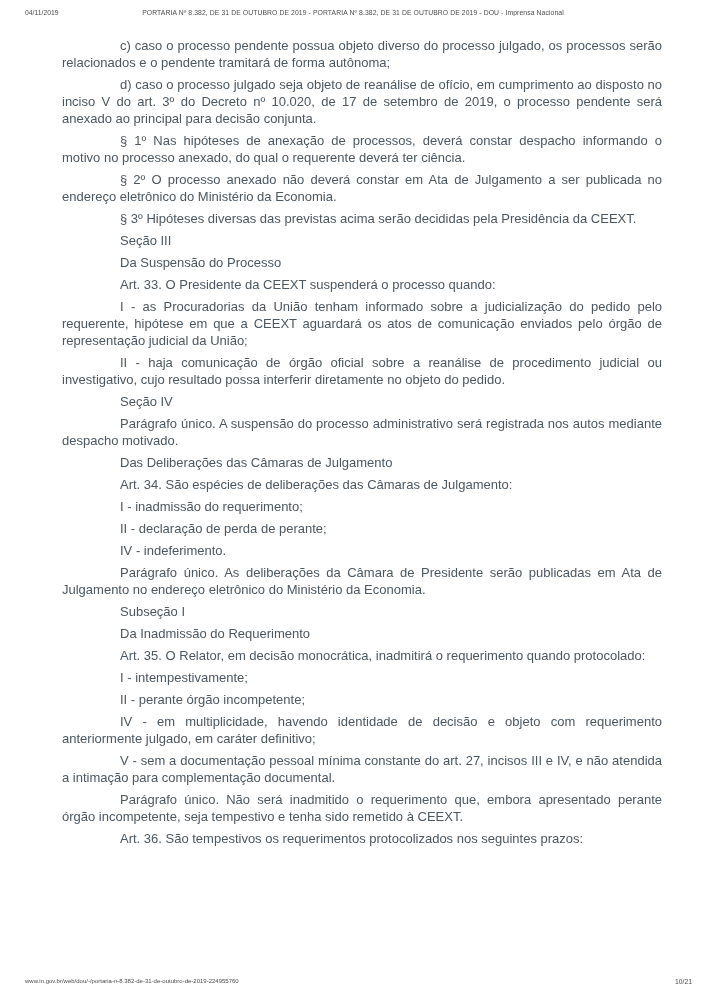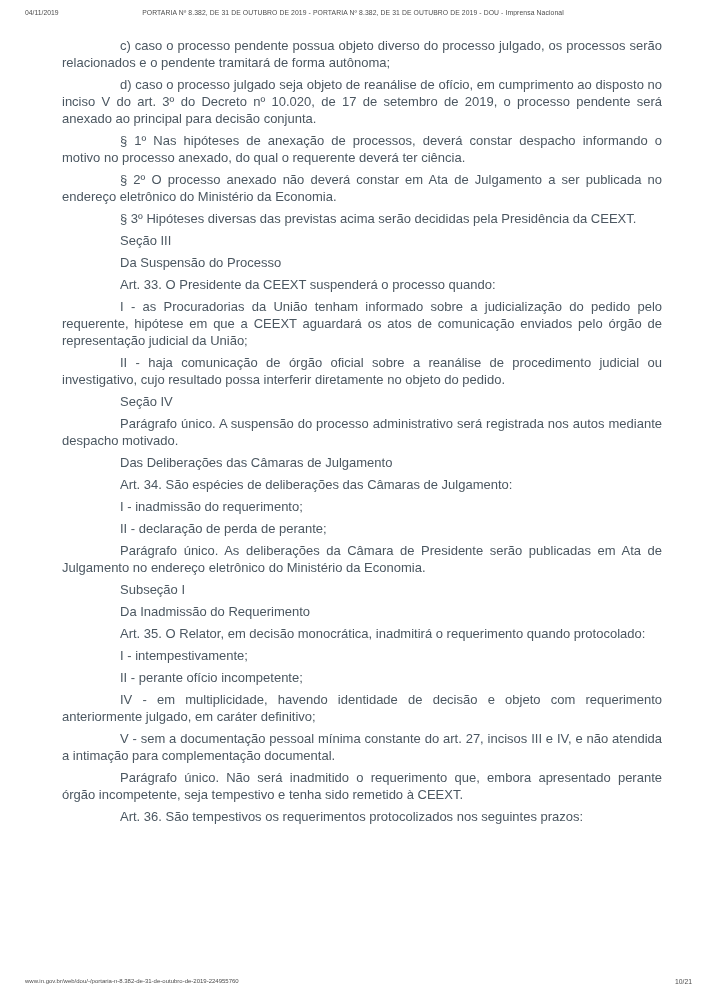--- a/index.html
+++ b/index.html
@@ -88,26 +88,27 @@
       <p class="para">Da Suspensão do Processo</p>
       <p class="para">Art. 33. O Presidente da CEEXT suspenderá o processo quando:</p>
       <p class="para">I - as Procuradorias da União tenham informado sobre a judicialização do pedido pelo requerente, hipótese em que a CEEXT aguardará os atos de comunicação enviados pelo órgão de representação judicial da União;</p>
       <p class="para">II - haja comunicação de órgão oficial sobre a reanálise de procedimento judicial ou investigativo, cujo resultado possa interferir diretamente no objeto do pedido.</p>
       <p class="para">Seção IV</p>
       <p class="para">Parágrafo único. A suspensão do processo administrativo será registrada nos autos mediante despacho motivado.</p>
       <p class="para">Das Deliberações das Câmaras de Julgamento</p>
       <p class="para">Art. 34. São espécies de deliberações das Câmaras de Julgamento:</p>
       <p class="para">I - inadmissão do requerimento;</p>
       <p class="para">II - declaração de perda de perante;</p>
+      <p class="para">IV - indeferimento.</p>
       <p class="para">Parágrafo único. As deliberações da Câmara de Presidente serão publicadas em Ata de Julgamento no endereço eletrônico do Ministério da Economia.</p>
       <p class="para">Subseção I</p>
       <p class="para">Da Inadmissão do Requerimento</p>
       <p class="para">Art. 35. O Relator, em decisão monocrática, inadmitirá o requerimento quando protocolado:</p>
       <p class="para">I - intempestivamente;</p>
-      <p class="para">II - perante ofício incompetente;</p>
+      <p class="para">II - perante órgão incompetente;</p>
       <p class="para">IV - em multiplicidade, havendo identidade de decisão e objeto com requerimento anteriormente julgado, em caráter definitivo;</p>
       <p class="para">V - sem a documentação pessoal mínima constante do art. 27, incisos III e IV, e não atendida a intimação para complementação documental.</p>
       <p class="para">Parágrafo único. Não será inadmitido o requerimento que, embora apresentado perante órgão incompetente, seja tempestivo e tenha sido remetido à CEEXT.</p>
       <p class="para">Art. 36. São tempestivos os requerimentos protocolizados nos seguintes prazos:</p>
     </div>
 
   <div class="page-footer">
     <span class="footer-url">www.in.gov.br/web/dou/-/portaria-n-8.382-de-31-de-outubro-de-2019-224955760</span>
     <span class="footer-page">10/21</span>
   </div>

